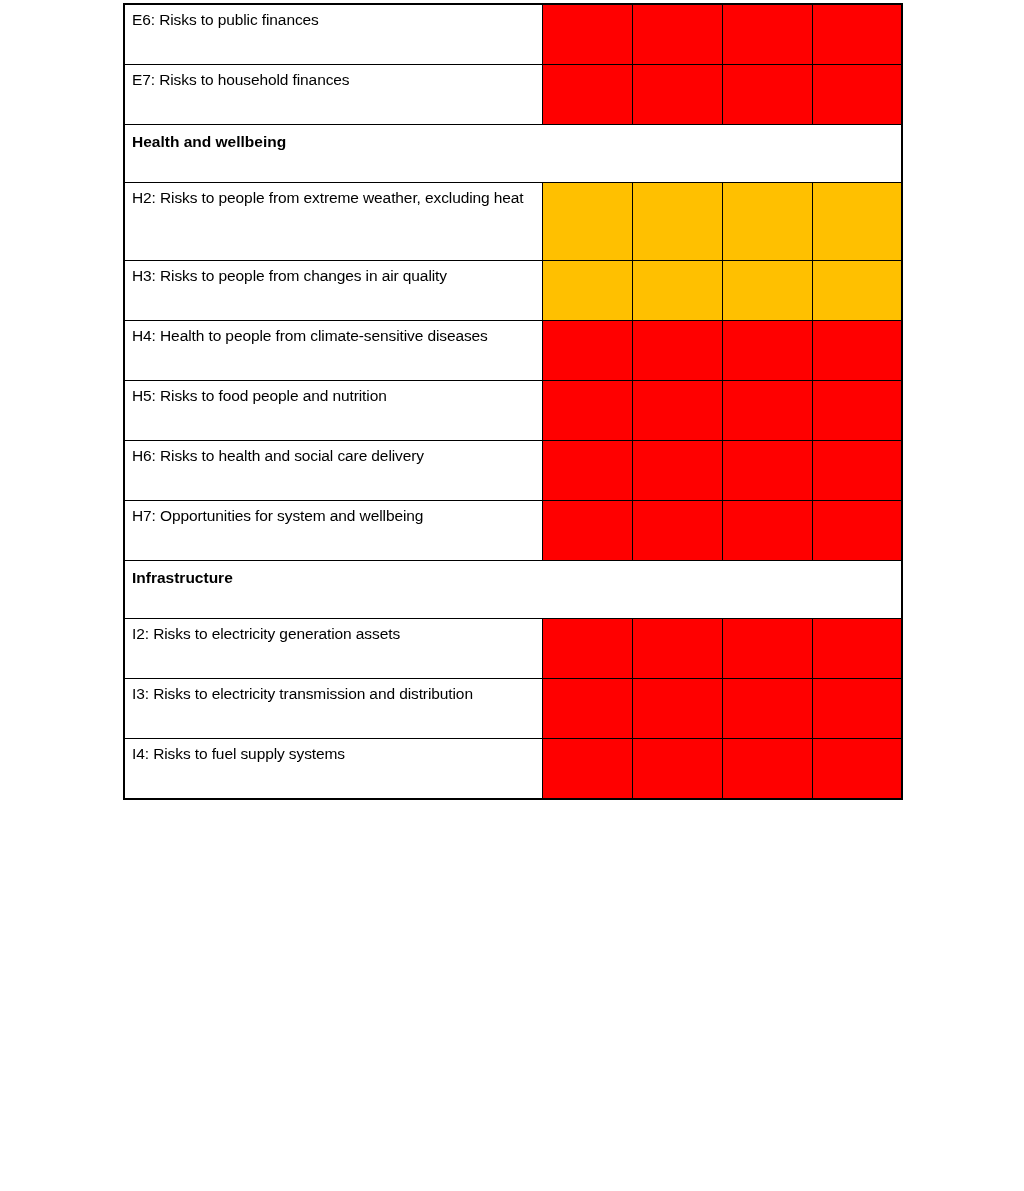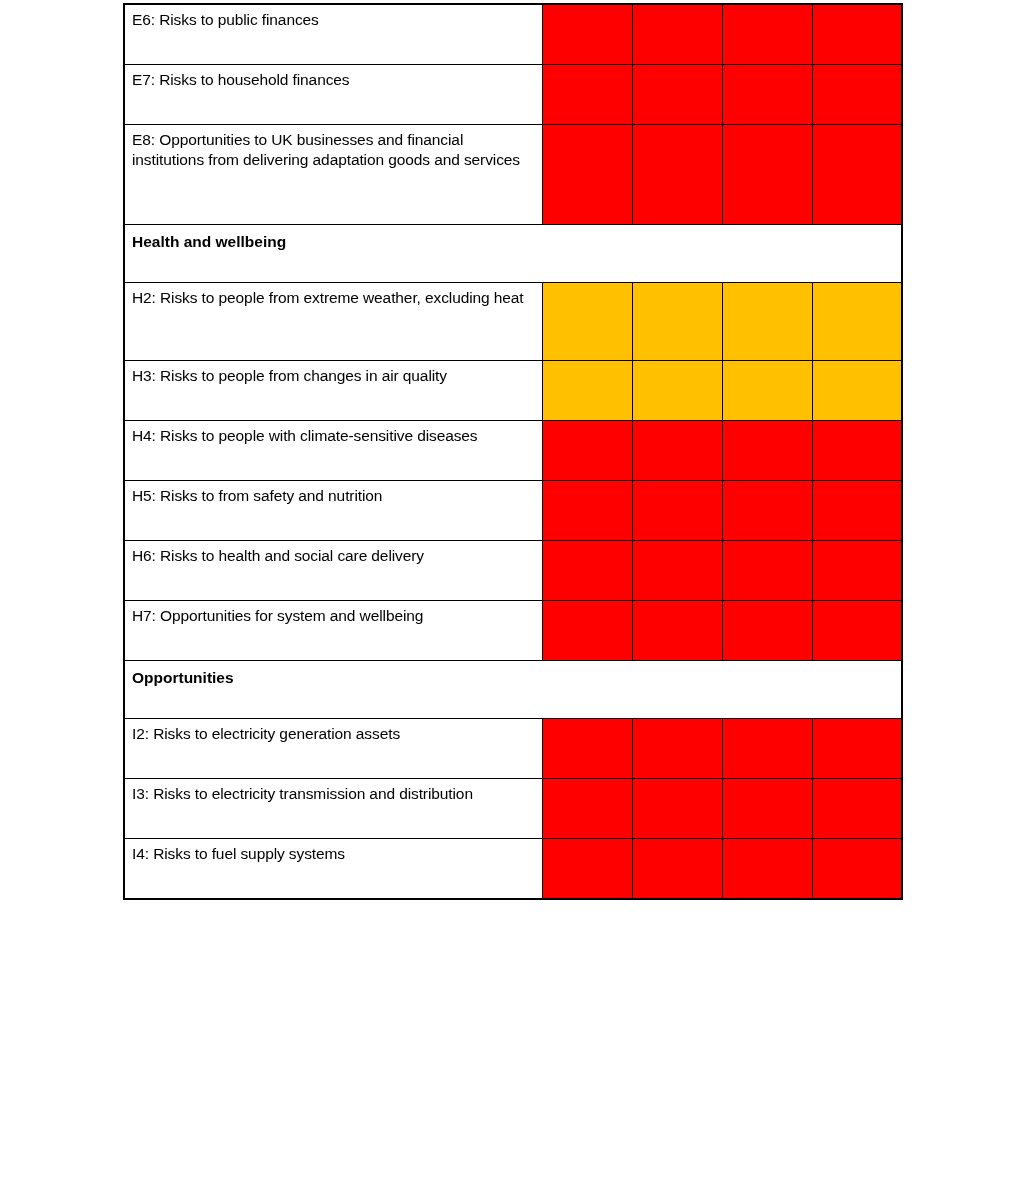--- a/index.html
+++ b/index.html
@@ -80,74 +80,67 @@
           <td class="cell" style="background: rgb(255, 0, 0);"></td>
           <td class="cell" style="background: rgb(255, 0, 0);"></td>
         </tr>
         <tr class="r-one">
           <td class="risk-label">E7: Risks to household finances</td>
           <td class="cell" style="background: rgb(255, 0, 0);"></td>
           <td class="cell" style="background: rgb(255, 0, 0);"></td>
           <td class="cell" style="background: rgb(255, 0, 0);"></td>
           <td class="cell" style="background: rgb(255, 0, 0);"></td>
         </tr>
-        <tr class="r-three">
-          <td class="risk-label">E8: Opportunities to UK businesses and financial institutions from delivering adaptation goods and services</td>
-          <td class="cell" style="background: rgb(255, 0, 0);"></td>
-          <td class="cell" style="background: rgb(255, 0, 0);"></td>
-          <td class="cell" style="background: rgb(255, 0, 0);"></td>
-          <td class="cell" style="background: rgb(255, 0, 0);"></td>
-        </tr>
         <tr class="r-sec">
           <td class="section-header" colspan="5">Health and wellbeing</td>
         </tr>
         <tr class="r-two">
           <td class="risk-label">H2: Risks to people from extreme weather, excluding heat</td>
           <td class="cell" style="background: rgb(255, 192, 0);"></td>
           <td class="cell" style="background: rgb(255, 192, 0);"></td>
           <td class="cell" style="background: rgb(255, 192, 0);"></td>
           <td class="cell" style="background: rgb(255, 192, 0);"></td>
         </tr>
         <tr class="r-one">
           <td class="risk-label">H3: Risks to people from changes in air quality</td>
           <td class="cell" style="background: rgb(255, 192, 0);"></td>
           <td class="cell" style="background: rgb(255, 192, 0);"></td>
           <td class="cell" style="background: rgb(255, 192, 0);"></td>
           <td class="cell" style="background: rgb(255, 192, 0);"></td>
         </tr>
         <tr class="r-one">
-          <td class="risk-label">H4: Risks to people with climate-sensitive diseases</td>
+          <td class="risk-label">H4: Health to people from climate-sensitive diseases</td>
           <td class="cell" style="background: rgb(255, 0, 0);"></td>
           <td class="cell" style="background: rgb(255, 0, 0);"></td>
           <td class="cell" style="background: rgb(255, 0, 0);"></td>
           <td class="cell" style="background: rgb(255, 0, 0);"></td>
         </tr>
         <tr class="r-one">
-          <td class="risk-label">H5: Risks to from safety and nutrition</td>
+          <td class="risk-label">H5: Risks to food people and nutrition</td>
           <td class="cell" style="background: rgb(255, 0, 0);"></td>
           <td class="cell" style="background: rgb(255, 0, 0);"></td>
           <td class="cell" style="background: rgb(255, 0, 0);"></td>
           <td class="cell" style="background: rgb(255, 0, 0);"></td>
         </tr>
         <tr class="r-one">
           <td class="risk-label">H6: Risks to health and social care delivery</td>
           <td class="cell" style="background: rgb(255, 0, 0);"></td>
           <td class="cell" style="background: rgb(255, 0, 0);"></td>
           <td class="cell" style="background: rgb(255, 0, 0);"></td>
           <td class="cell" style="background: rgb(255, 0, 0);"></td>
         </tr>
         <tr class="r-one">
           <td class="risk-label">H7: Opportunities for system and wellbeing</td>
           <td class="cell" style="background: rgb(255, 0, 0);"></td>
           <td class="cell" style="background: rgb(255, 0, 0);"></td>
           <td class="cell" style="background: rgb(255, 0, 0);"></td>
           <td class="cell" style="background: rgb(255, 0, 0);"></td>
         </tr>
         <tr class="r-sec">
-          <td class="section-header" colspan="5">Opportunities</td>
+          <td class="section-header" colspan="5">Infrastructure</td>
         </tr>
         <tr class="r-one">
           <td class="risk-label">I2: Risks to electricity generation assets</td>
           <td class="cell" style="background: rgb(255, 0, 0);"></td>
           <td class="cell" style="background: rgb(255, 0, 0);"></td>
           <td class="cell" style="background: rgb(255, 0, 0);"></td>
           <td class="cell" style="background: rgb(255, 0, 0);"></td>
         </tr>
         <tr class="r-one">
           <td class="risk-label">I3: Risks to electricity transmission and distribution</td>

